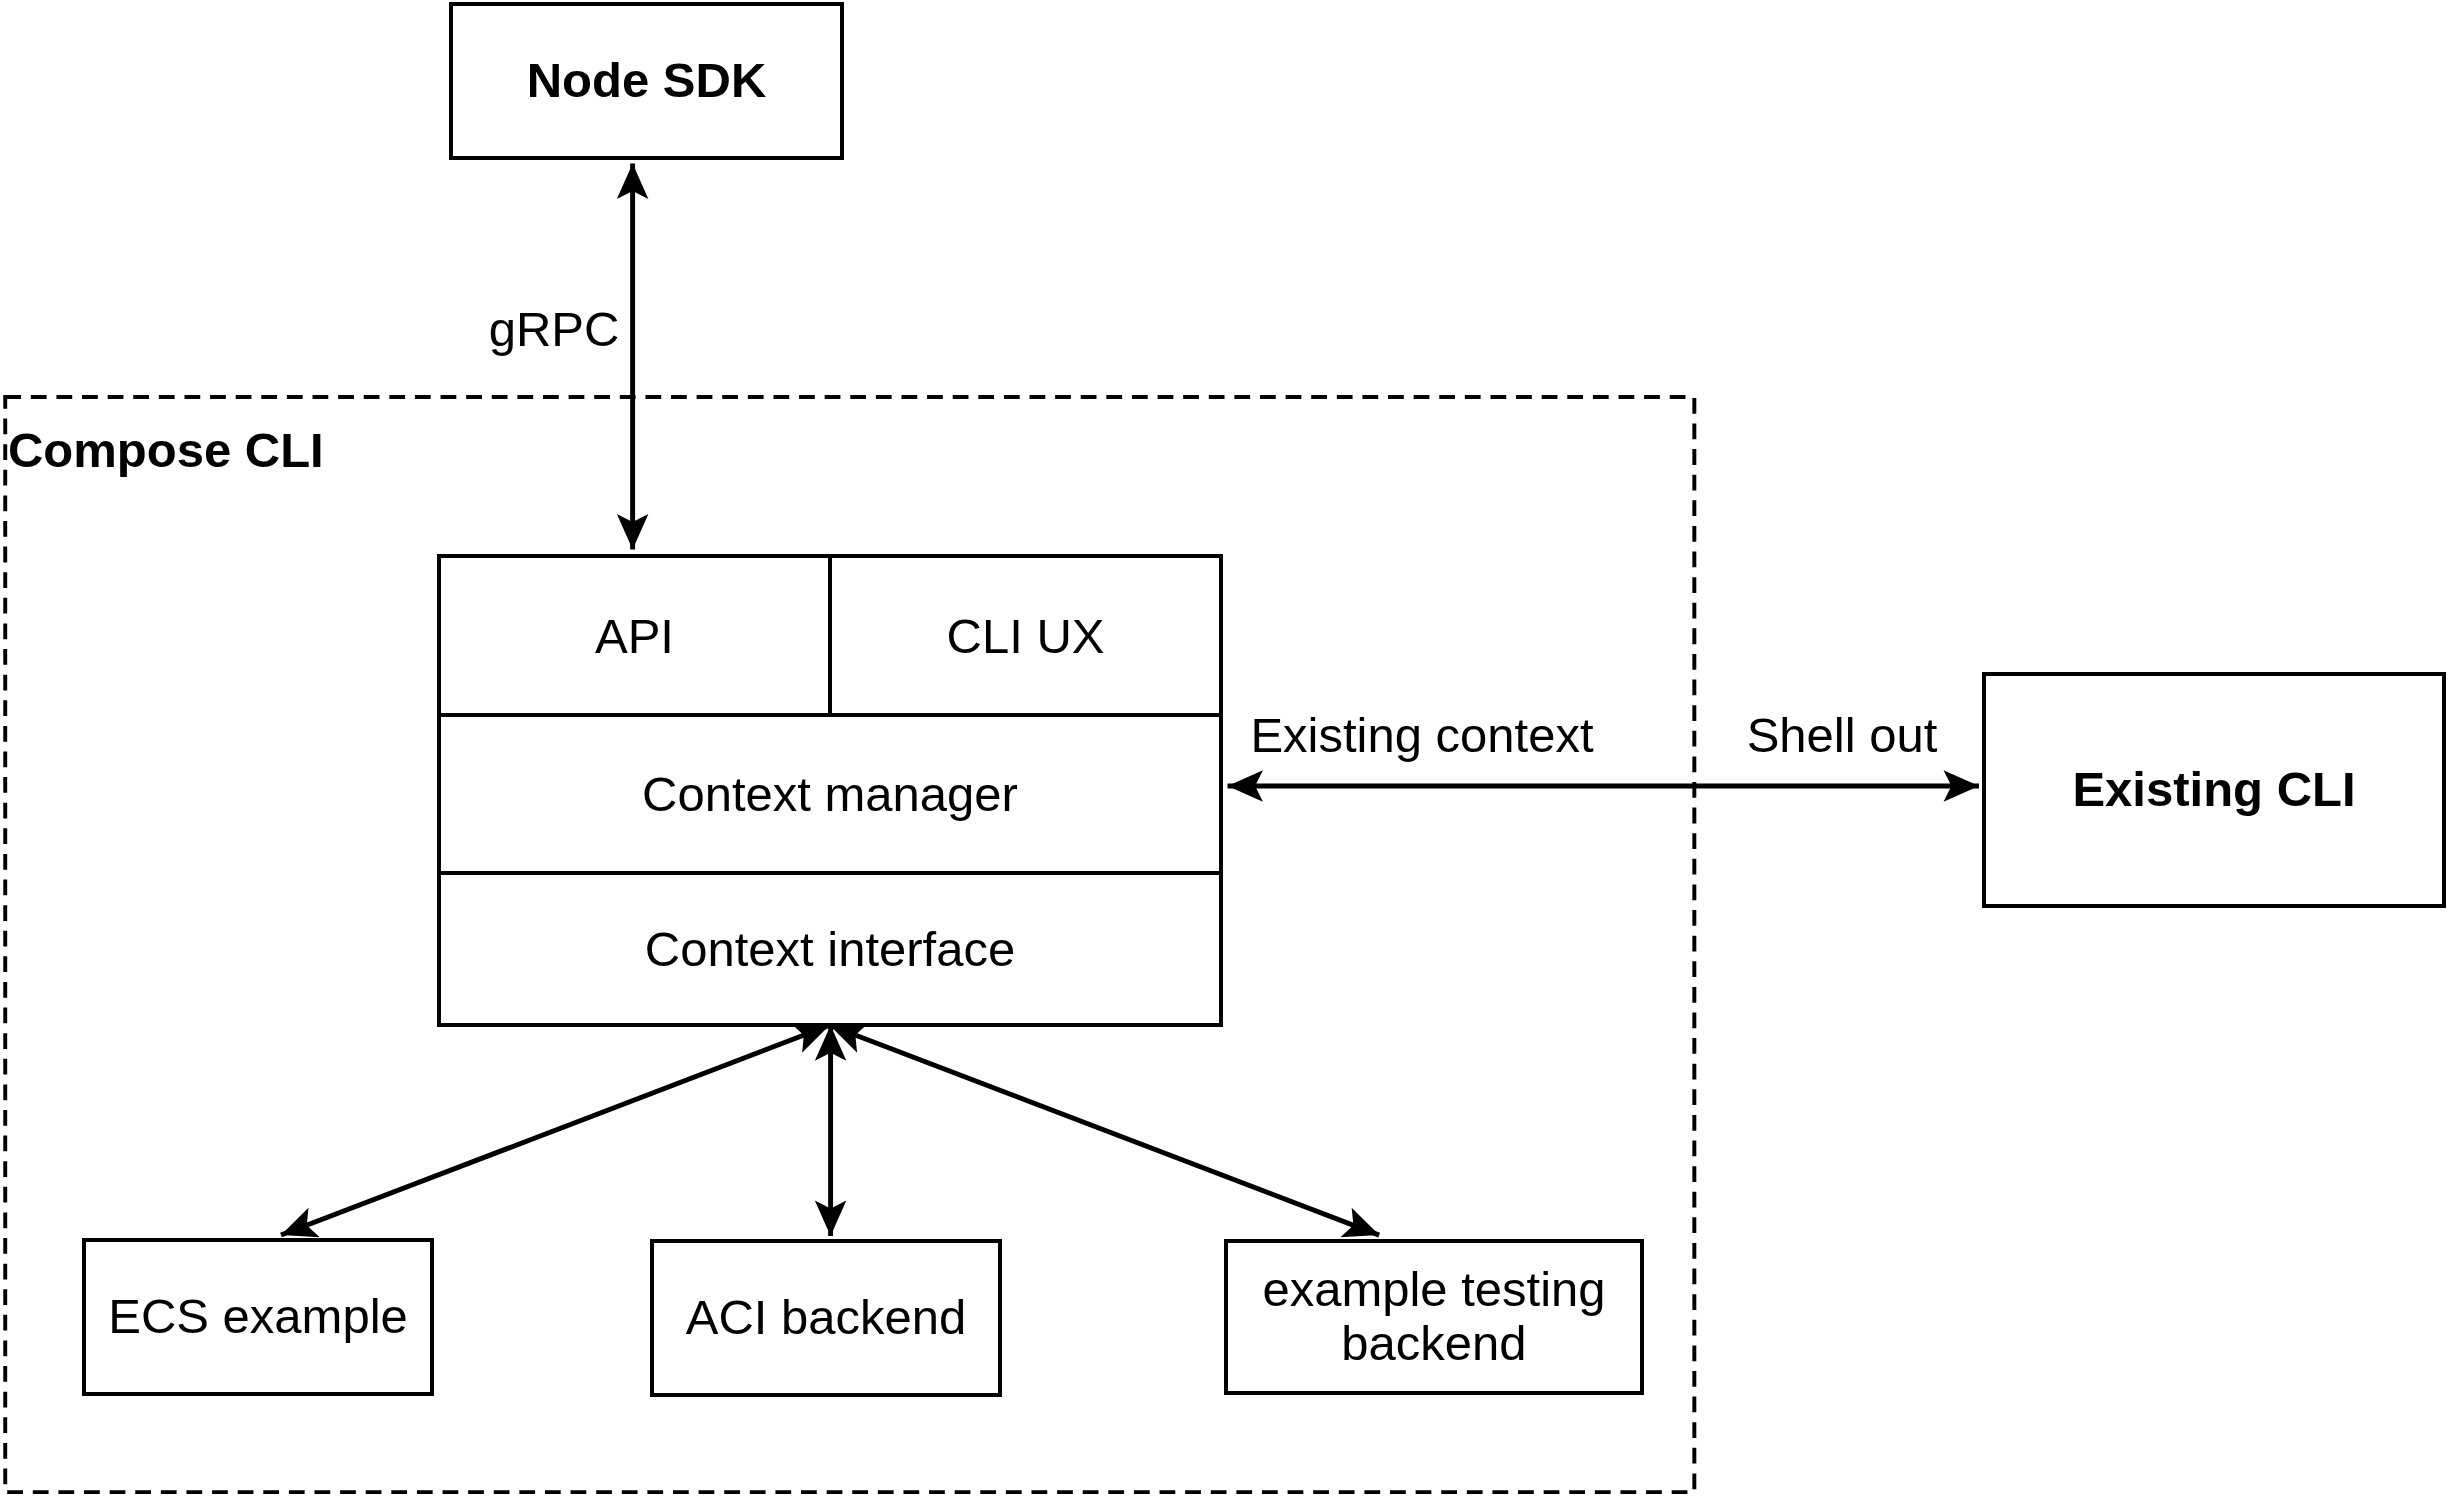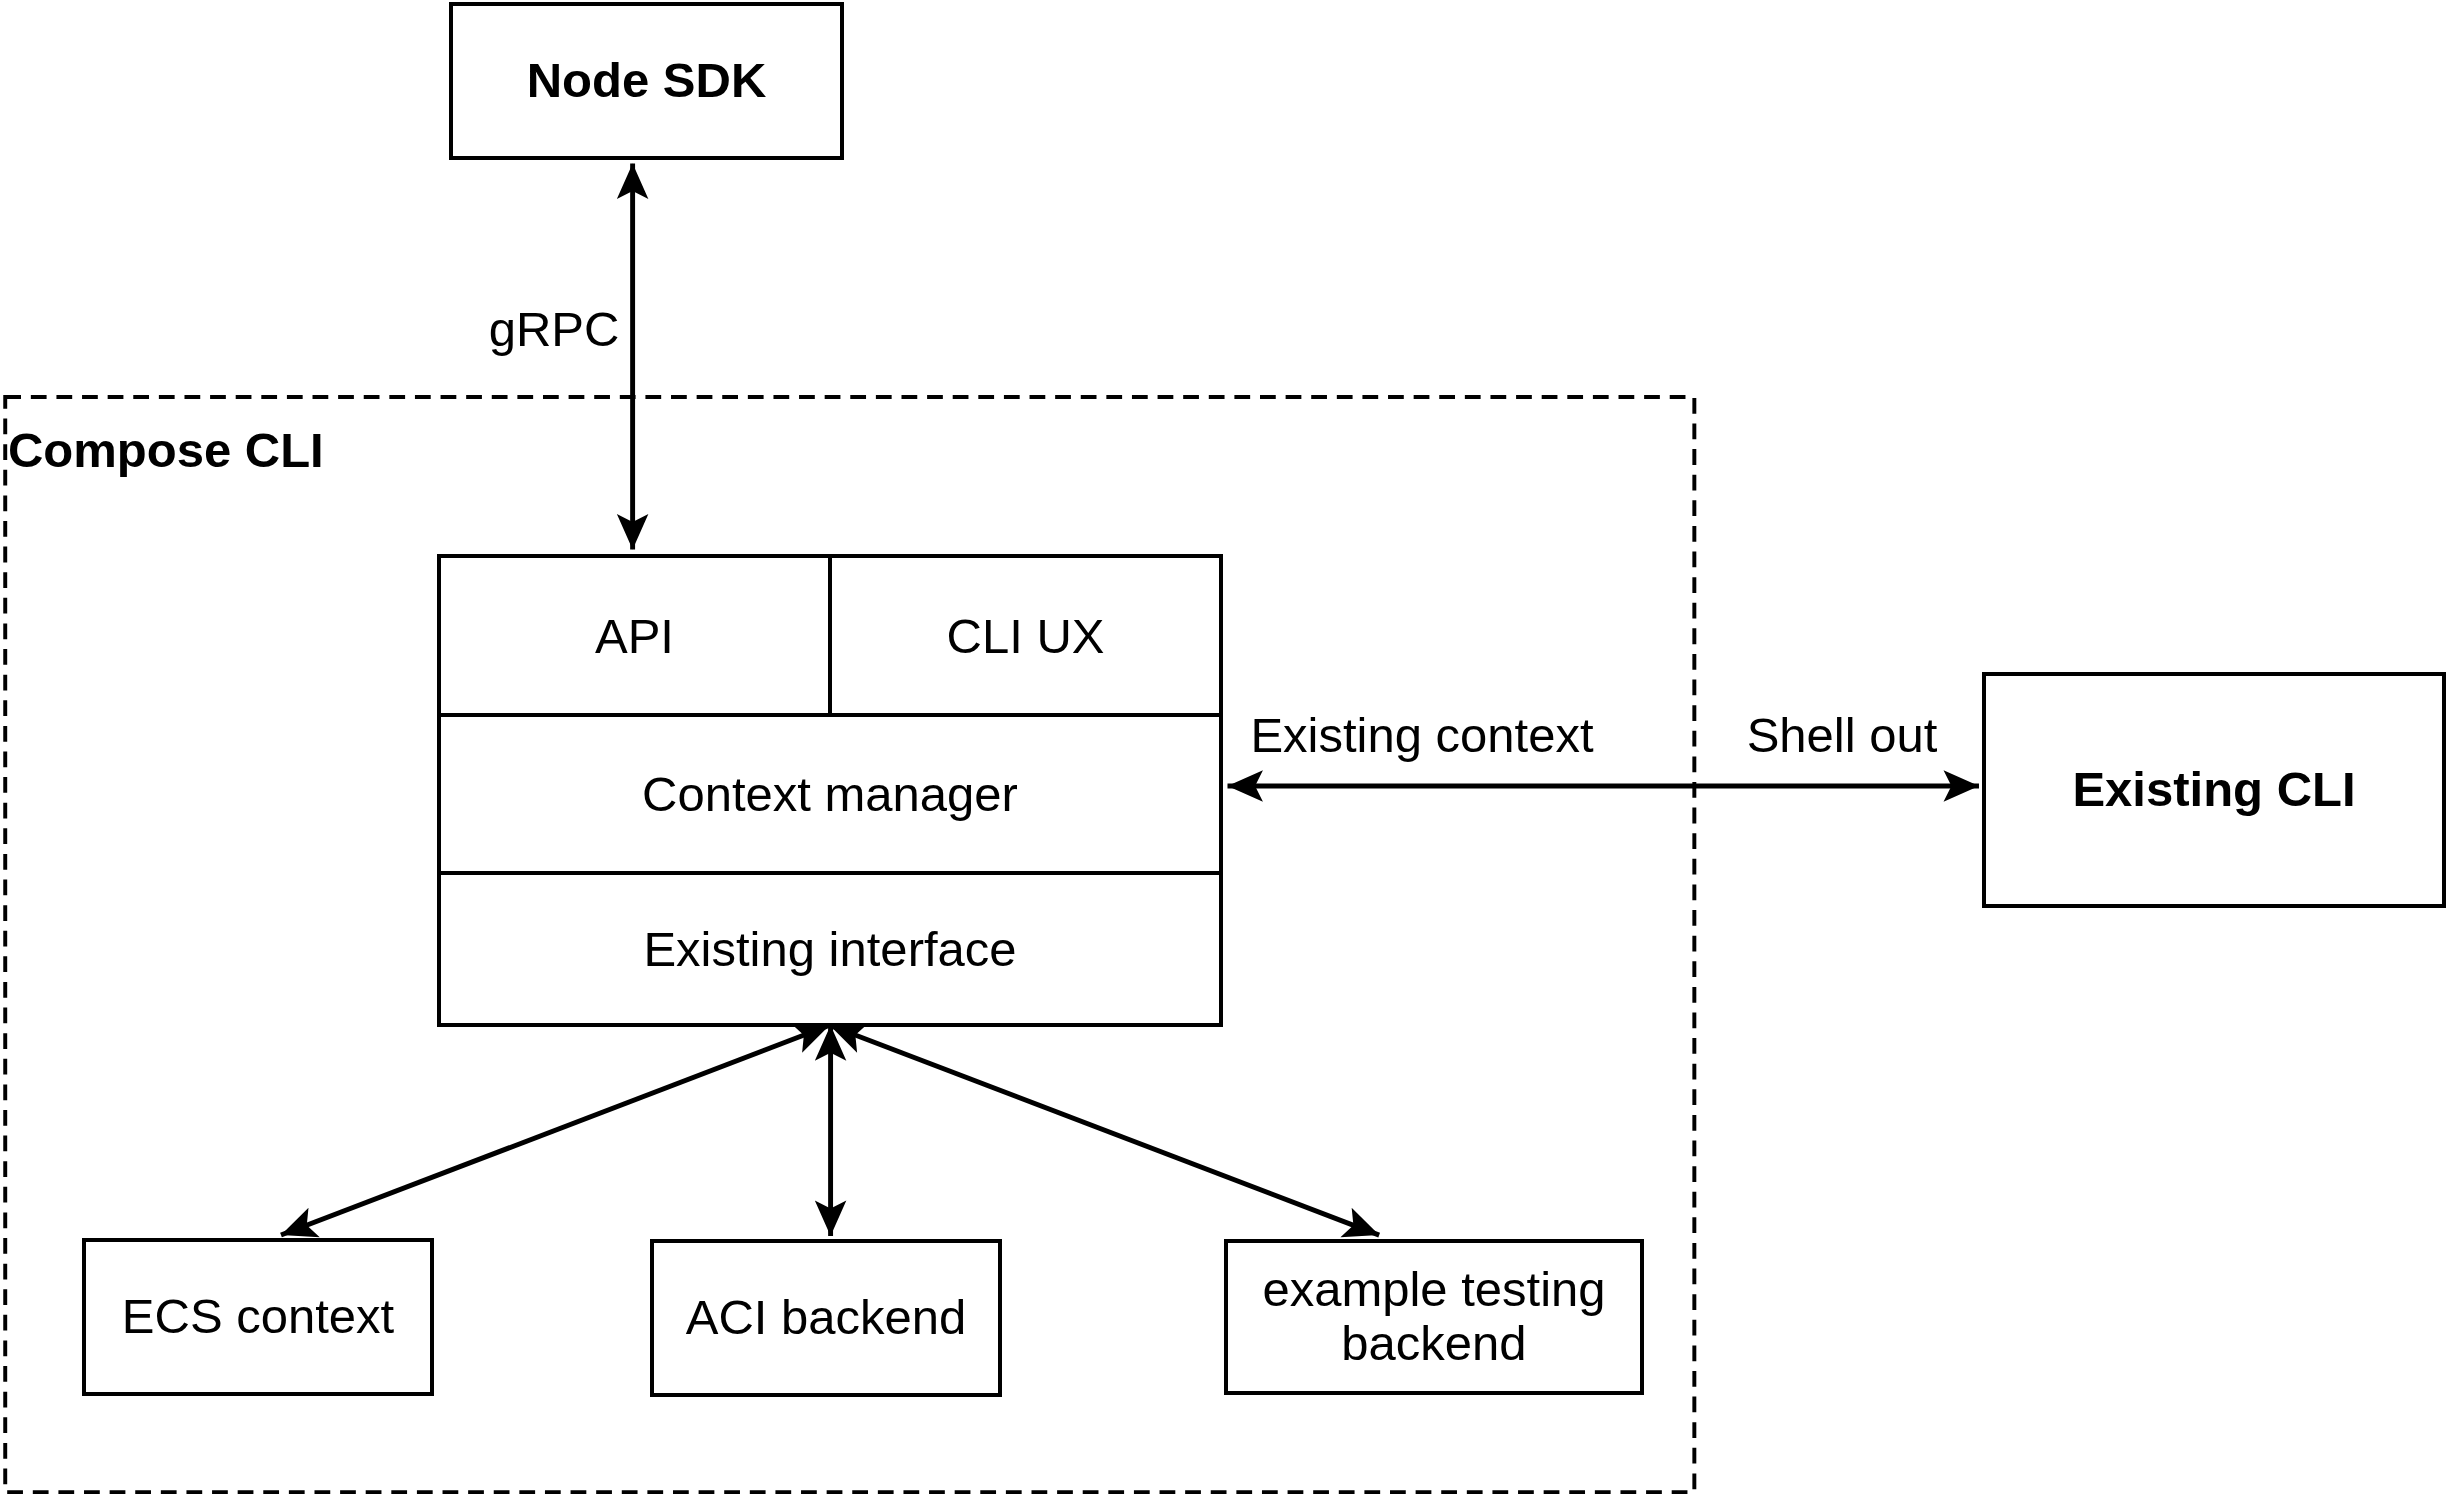--- a/index.html
+++ b/index.html
@@ -128,30 +128,30 @@
         <span>API</span>
       </div>
       <div class="cell cell-cliux">
         <span>CLI UX</span>
       </div>
     </div>
     <div class="cell stack-row-mid">
       <span>Context manager</span>
     </div>
     <div class="cell stack-row-bottom">
-      <span>Existing interface</span>
+      <span>Context interface</span>
     </div>
   </div>
 
   <div class="box bold" id="existing-cli">
     <span>Existing CLI</span>
   </div>
 
   <div class="box" id="ecs-backend">
-    <span>ECS context</span>
+    <span>ECS example</span>
   </div>
 
   <div class="box" id="aci-backend">
     <span>ACI backend</span>
   </div>
 
   <div class="box" id="example-backend">
     <span>example testing backend</span>
   </div>
 

